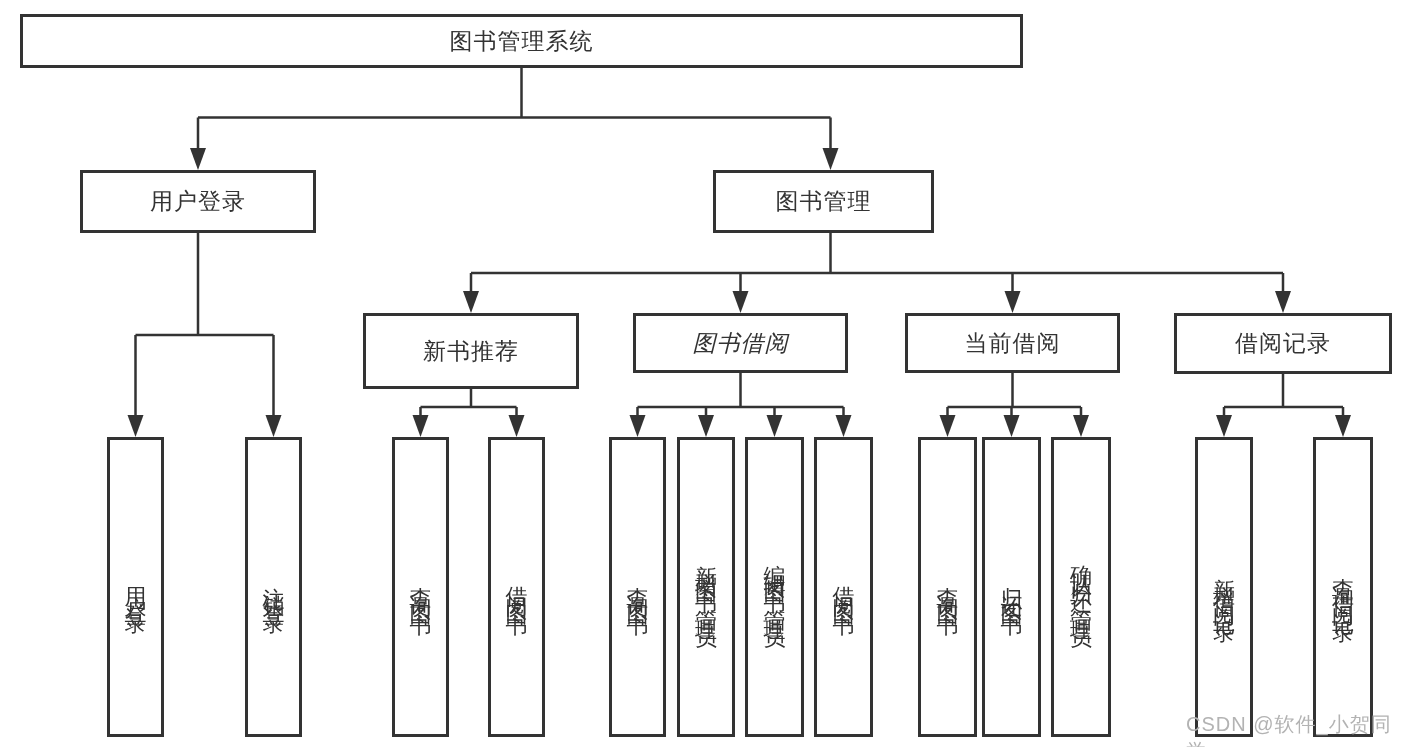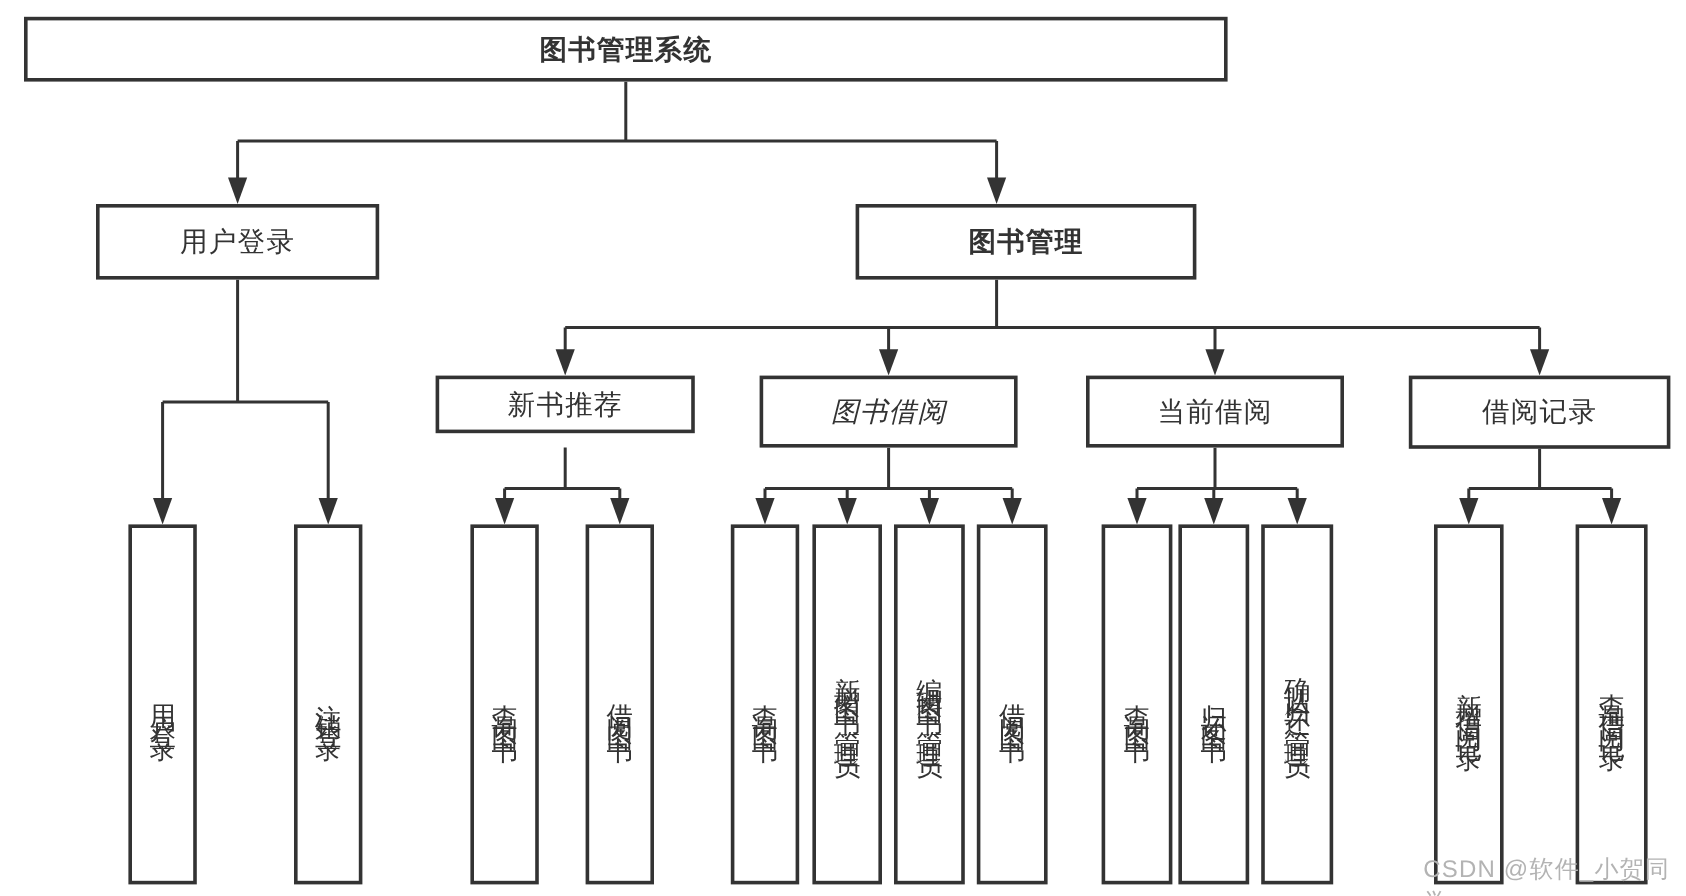--- a/index.html
+++ b/index.html
@@ -79,26 +79,26 @@
       <polygon points="766.5,415 782.5,415 774.5,437"></polygon>
       <polygon points="835.5,415 851.5,415 843.5,437"></polygon>
       <polygon points="939.5,415 955.5,415 947.5,437"></polygon>
       <polygon points="1003.5,415 1019.5,415 1011.5,437"></polygon>
       <polygon points="1073,415 1089,415 1081,437"></polygon>
       <polygon points="1216,415 1232,415 1224,437"></polygon>
       <polygon points="1335,415 1351,415 1343,437"></polygon>
     </g>
   </svg>
 
-  <div class="node h" style="left:20px;top:14px;width:1003px;height:54px;font-weight:bold;">图书管理系统</div>
+  <div class="node h" style="left:20px;top:14px;width:1003px;height:54px;">图书管理系统</div>
 
   <div class="node h" style="left:80px;top:170px;width:236px;height:63px;">用户登录</div>
-  <div class="node h" style="left:713px;top:170px;width:284px;height:63px;font-weight:bold;">图书管理</div>
+  <div class="node h" style="left:713px;top:170px;width:221px;height:63px;">图书管理</div>
 
-  <div class="node h" style="left:363px;top:313px;width:216px;height:48px;">新书推荐</div>
+  <div class="node h" style="left:363px;top:313px;width:216px;height:76px;">新书推荐</div>
   <div class="node h" style="left:633px;top:313px;width:215px;height:60px;font-style:italic;">图书借阅</div>
   <div class="node h" style="left:905px;top:313px;width:215px;height:60px;">当前借阅</div>
   <div class="node h" style="left:1174px;top:313px;width:218px;height:61px;">借阅记录</div>
 
   <div class="node v" style="left:107px;top:437px;width:57px;height:300px;">用户登录</div>
   <div class="node v" style="left:245px;top:437px;width:57px;height:300px;">注销登录</div>
 
   <div class="node v" style="left:392px;top:437px;width:57px;height:300px;">查询图书</div>
   <div class="node v" style="left:488px;top:437px;width:57px;height:300px;">借阅图书</div>
 

